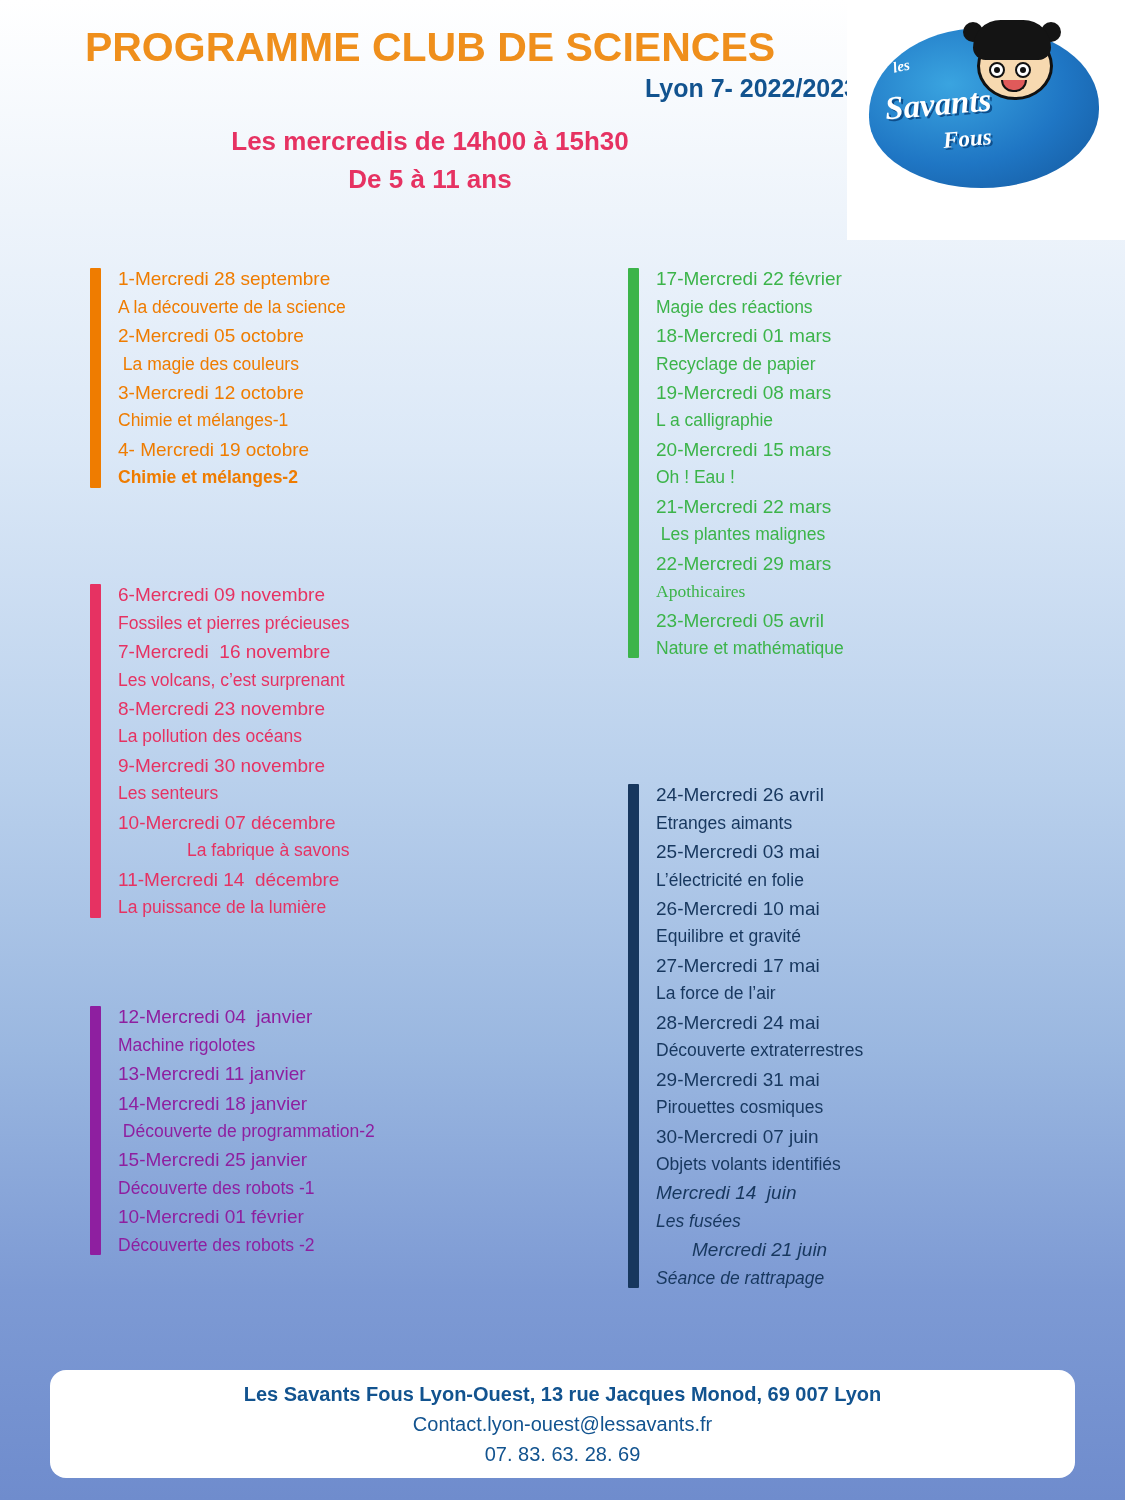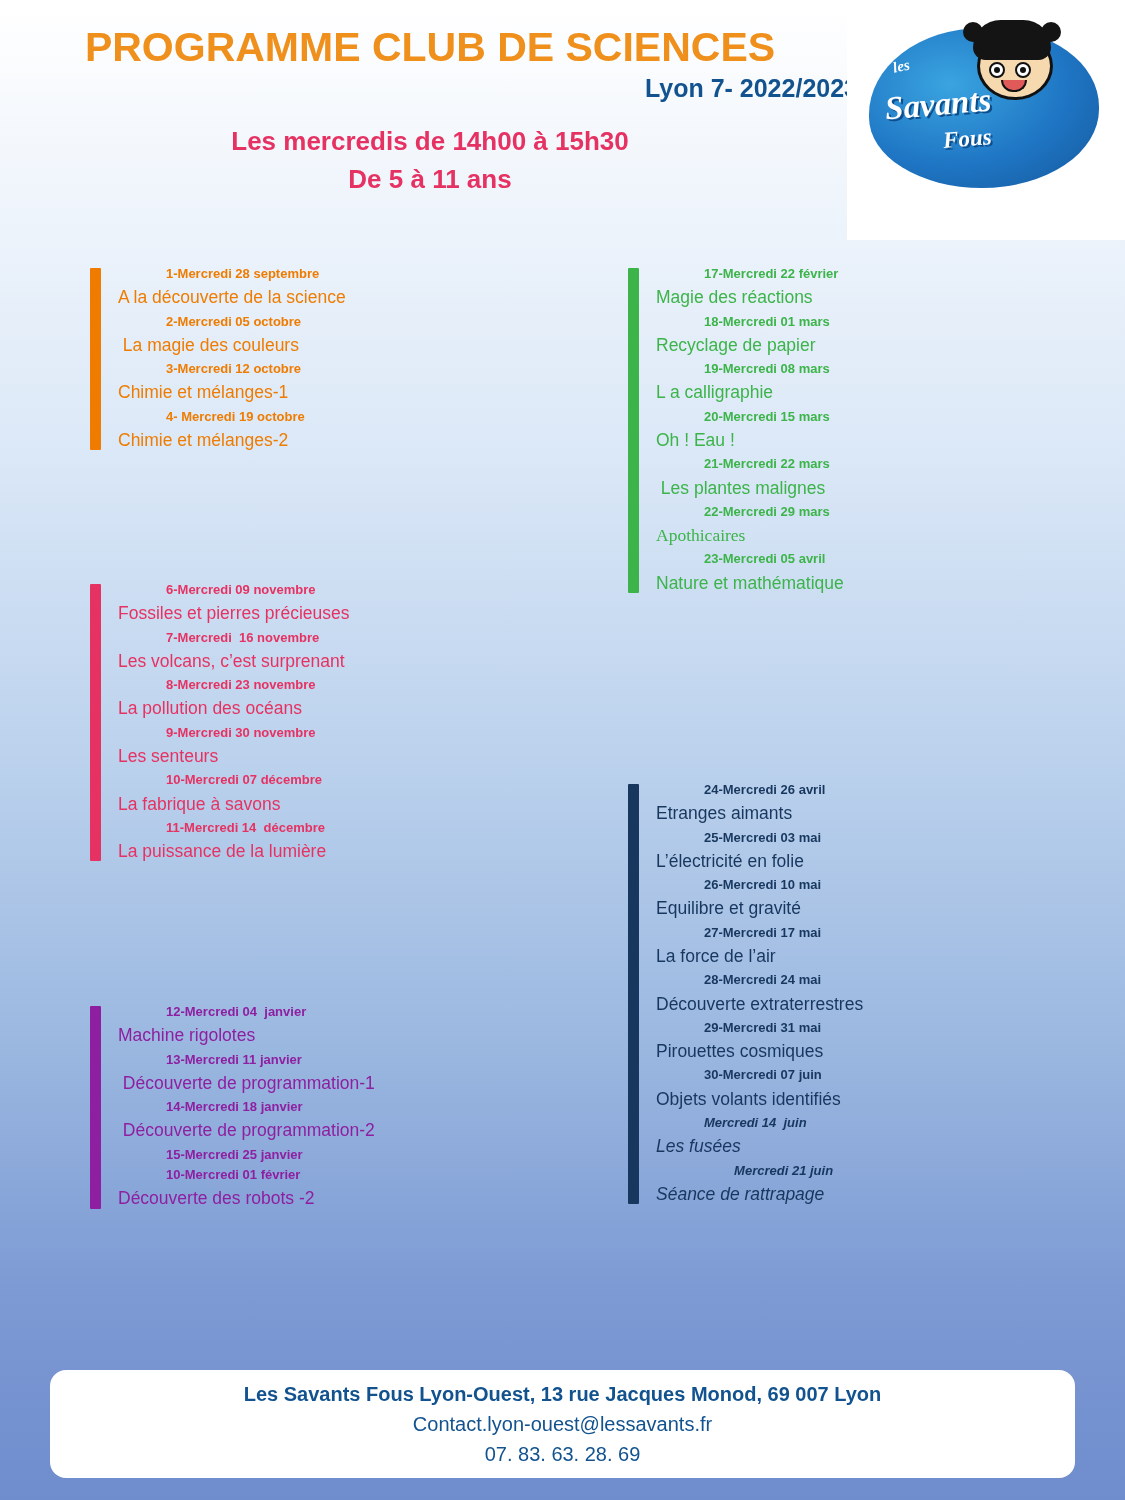--- a/index.html
+++ b/index.html
@@ -201,25 +201,24 @@
   }
   .block .bar {
     position: absolute;
     left: 0;
     top: 4px;
     bottom: 4px;
     width: 11px;
     border-radius: 1px;
   }
   .ev-date {
-    font-size: 13px;
-    font-weight: bold;
+    font-size: 19px;
+    font-weight: normal;
     line-height: 1.56;
     white-space: pre;
-    margin-left: 48px;
   }
   .ev-title {
     font-size: 17.5px;
     font-weight: normal;
     line-height: 1.56;
     white-space: pre;
   }
   .ev-date.ital, .ev-title.ital { font-style: italic; }
 
   .b-orange { left: 90px; top: 14px; }
@@ -285,50 +284,50 @@
     <div class="block b-orange">
       <div class="bar" style="background: rgb(239, 124, 0);"></div>
       <div class="events">
           <div class="ev-date" style="color: rgb(239, 124, 0);">1-Mercredi 28 septembre</div>
           <div class="ev-title" style="color: rgb(239, 124, 0);">A la découverte de la science</div>
           <div class="ev-date" style="color: rgb(239, 124, 0);">2-Mercredi 05 octobre</div>
           <div class="ev-title" style="color: rgb(239, 124, 0);"> La magie des couleurs</div>
           <div class="ev-date" style="color: rgb(239, 124, 0);">3-Mercredi 12 octobre</div>
           <div class="ev-title" style="color: rgb(239, 124, 0);">Chimie et mélanges-1</div>
           <div class="ev-date" style="color: rgb(239, 124, 0);">4- Mercredi 19 octobre</div>
-          <div class="ev-title" style="color: rgb(239, 124, 0);">Chimie et mélanges-2</div>
+          <div class="ev-title" style="color: rgb(239, 124, 0); font-weight: bold;">Chimie et mélanges-2</div>
         </div>
     </div>
     <div class="block b-pink">
       <div class="bar" style="background: rgb(230, 50, 98);"></div>
       <div class="events">
           <div class="ev-date" style="color: rgb(230, 50, 98);">6-Mercredi 09 novembre</div>
           <div class="ev-title" style="color: rgb(230, 50, 98);">Fossiles et pierres précieuses</div>
           <div class="ev-date" style="color: rgb(230, 50, 98);">7-Mercredi  16 novembre</div>
           <div class="ev-title" style="color: rgb(230, 50, 98);">Les volcans, c’est surprenant</div>
           <div class="ev-date" style="color: rgb(230, 50, 98);">8-Mercredi 23 novembre</div>
           <div class="ev-title" style="color: rgb(230, 50, 98);">La pollution des océans</div>
           <div class="ev-date" style="color: rgb(230, 50, 98);">9-Mercredi 30 novembre</div>
           <div class="ev-title" style="color: rgb(230, 50, 98);">Les senteurs</div>
           <div class="ev-date" style="color: rgb(230, 50, 98);">10-Mercredi 07 décembre</div>
-          <div class="ev-title" style="color: rgb(230, 50, 98);">La fabrique à savons</div>
+          <div class="ev-title" style="color: rgb(230, 50, 98); text-align: right;">La fabrique à savons</div>
           <div class="ev-date" style="color: rgb(230, 50, 98);">11-Mercredi 14  décembre</div>
           <div class="ev-title" style="color: rgb(230, 50, 98);">La puissance de la lumière</div>
         </div>
     </div>
     <div class="block b-purple">
       <div class="bar" style="background: rgb(142, 31, 160);"></div>
       <div class="events">
           <div class="ev-date" style="color: rgb(142, 31, 160);">12-Mercredi 04  janvier</div>
           <div class="ev-title" style="color: rgb(142, 31, 160);">Machine rigolotes</div>
           <div class="ev-date" style="color: rgb(142, 31, 160);">13-Mercredi 11 janvier</div>
-          <div class="ev-title" style="color: rgb(142, 31, 160);"> Découverte de programmation-1</div>
           <div class="ev-date" style="color: rgb(142, 31, 160);">14-Mercredi 18 janvier</div>
           <div class="ev-title" style="color: rgb(142, 31, 160);"> Découverte de programmation-2</div>
           <div class="ev-date" style="color: rgb(142, 31, 160);">15-Mercredi 25 janvier</div>
+          <div class="ev-title" style="color: rgb(142, 31, 160);">Découverte des robots -1</div>
           <div class="ev-date" style="color: rgb(142, 31, 160);">10-Mercredi 01 février</div>
           <div class="ev-title" style="color: rgb(142, 31, 160);">Découverte des robots -2</div>
         </div>
     </div>
     <div class="block b-green">
       <div class="bar" style="background: rgb(60, 180, 74);"></div>
       <div class="events">
           <div class="ev-date" style="color: rgb(60, 180, 74);">17-Mercredi 22 février</div>
           <div class="ev-title" style="color: rgb(60, 180, 74);">Magie des réactions</div>
           <div class="ev-date" style="color: rgb(60, 180, 74);">18-Mercredi 01 mars</div>

